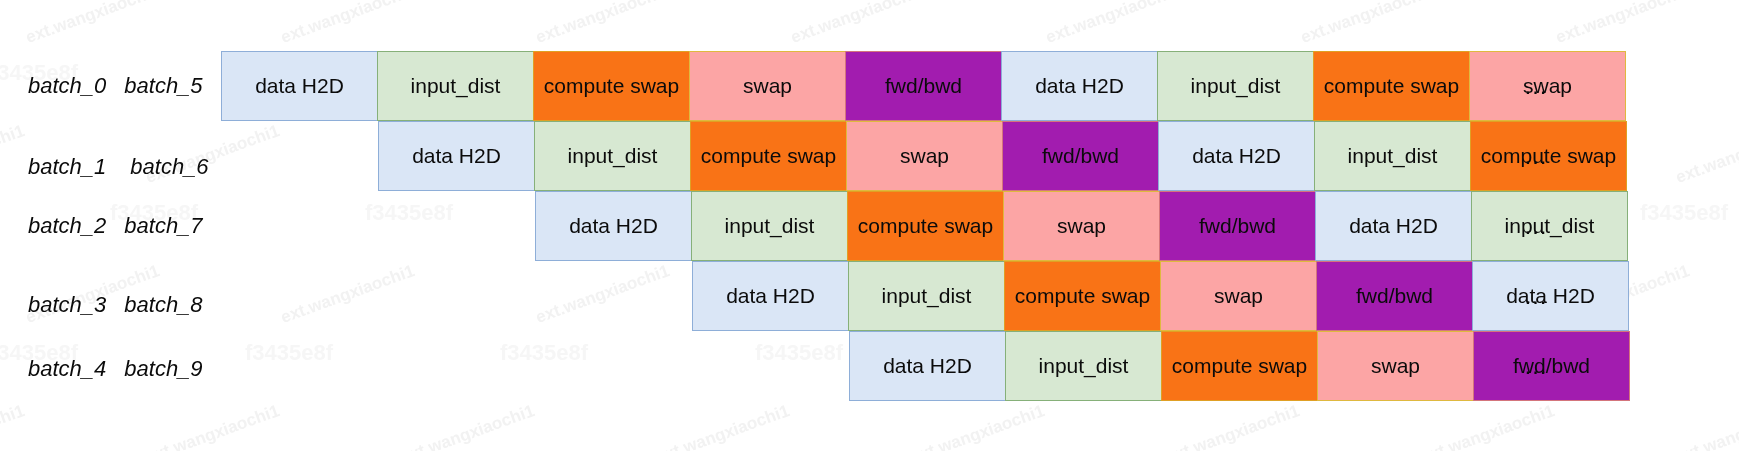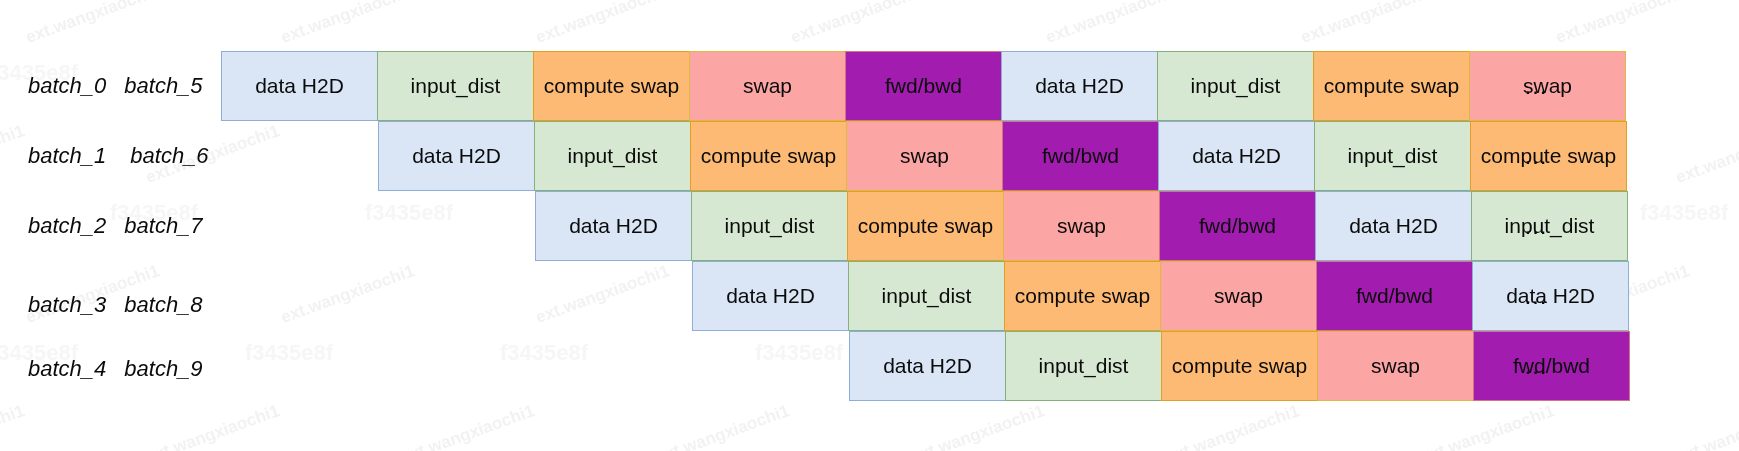--- a/index.html
+++ b/index.html
@@ -74,21 +74,21 @@
     justify-content:center;
     font-size:21px;
     color:#0b0b0b;
     white-space:nowrap;
     border:1px solid transparent;
     margin-right:-1px;
   }
 
   .cell.c-h2d       { background:#dae6f6; border-color:#8eaed8; }
   .cell.c-inputdist { background:#d7e8d2; border-color:#86b079; }
-  .cell.c-compute   { background:#fdba74; border-color:#e0a024; }
+  .cell.c-compute   { background:#f97316; border-color:#e0a024; }
   .cell.c-swap      { background:#fca5a5; border-color:#dfb93f; }
   .cell.c-fwdbwd    { background:#a21caf; border-color:#d4757c; }
 
   .ellipsis{
     position:absolute;
     height:70px;
     display:flex;
     align-items:center;
     justify-content:center;
     width:40px;
@@ -164,21 +164,21 @@
       <div class="cell c-inputdist">input_dist</div>
       <div class="cell c-compute">compute swap</div>
       <div class="cell c-swap">swap</div>
       <div class="cell c-fwdbwd">fwd/bwd</div>
       <div class="cell c-h2d">data H2D</div>
       <div class="cell c-inputdist">input_dist</div>
       <div class="cell c-compute">compute swap</div>
       <div class="cell c-swap">swap</div>
     </div>
     <div class="ellipsis" style="left: 1516px; top: 51px;">…</div>
-    <div class="row-label" style="top: 121px; gap: 24px;">
+    <div class="row-label" style="top: 132px; gap: 24px;">
       <span class="lbl">batch_1</span>
       <span class="lbl">batch_6</span>
     </div>
     <div class="cells" style="left: 378px; top: 121px;">
       <div class="cell c-h2d">data H2D</div>
       <div class="cell c-inputdist">input_dist</div>
       <div class="cell c-compute">compute swap</div>
       <div class="cell c-swap">swap</div>
       <div class="cell c-fwdbwd">fwd/bwd</div>
       <div class="cell c-h2d">data H2D</div>

